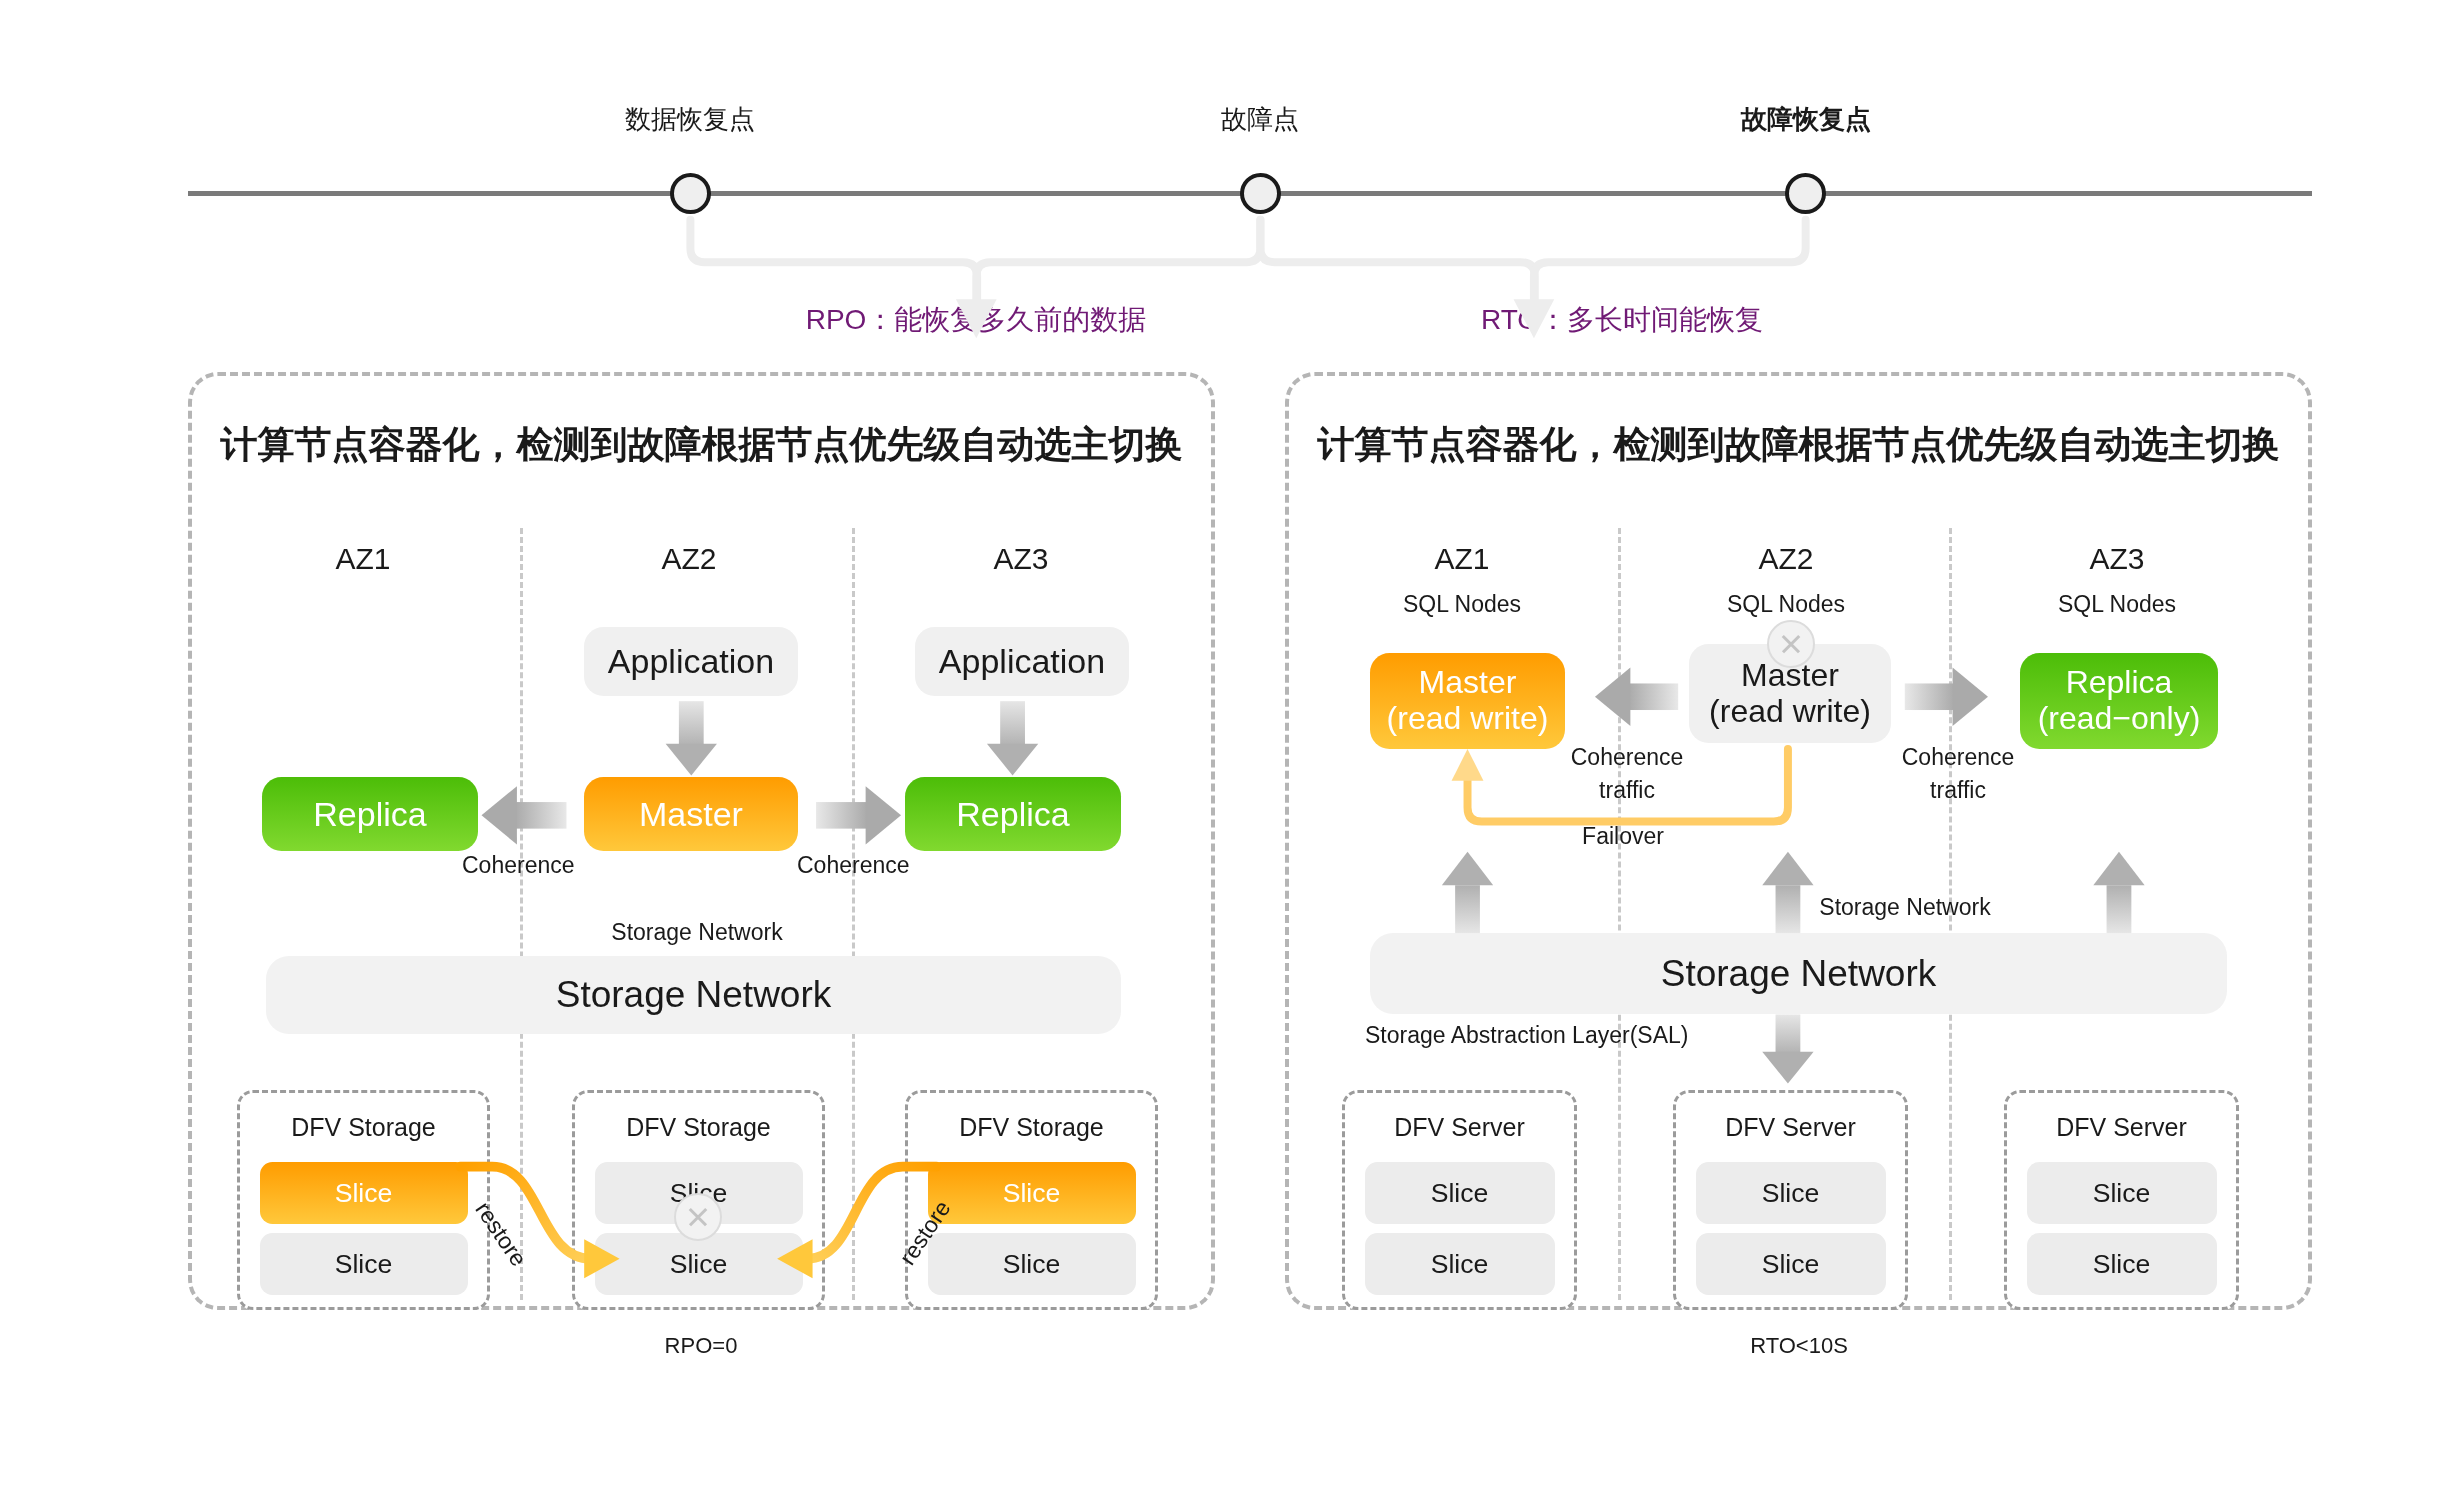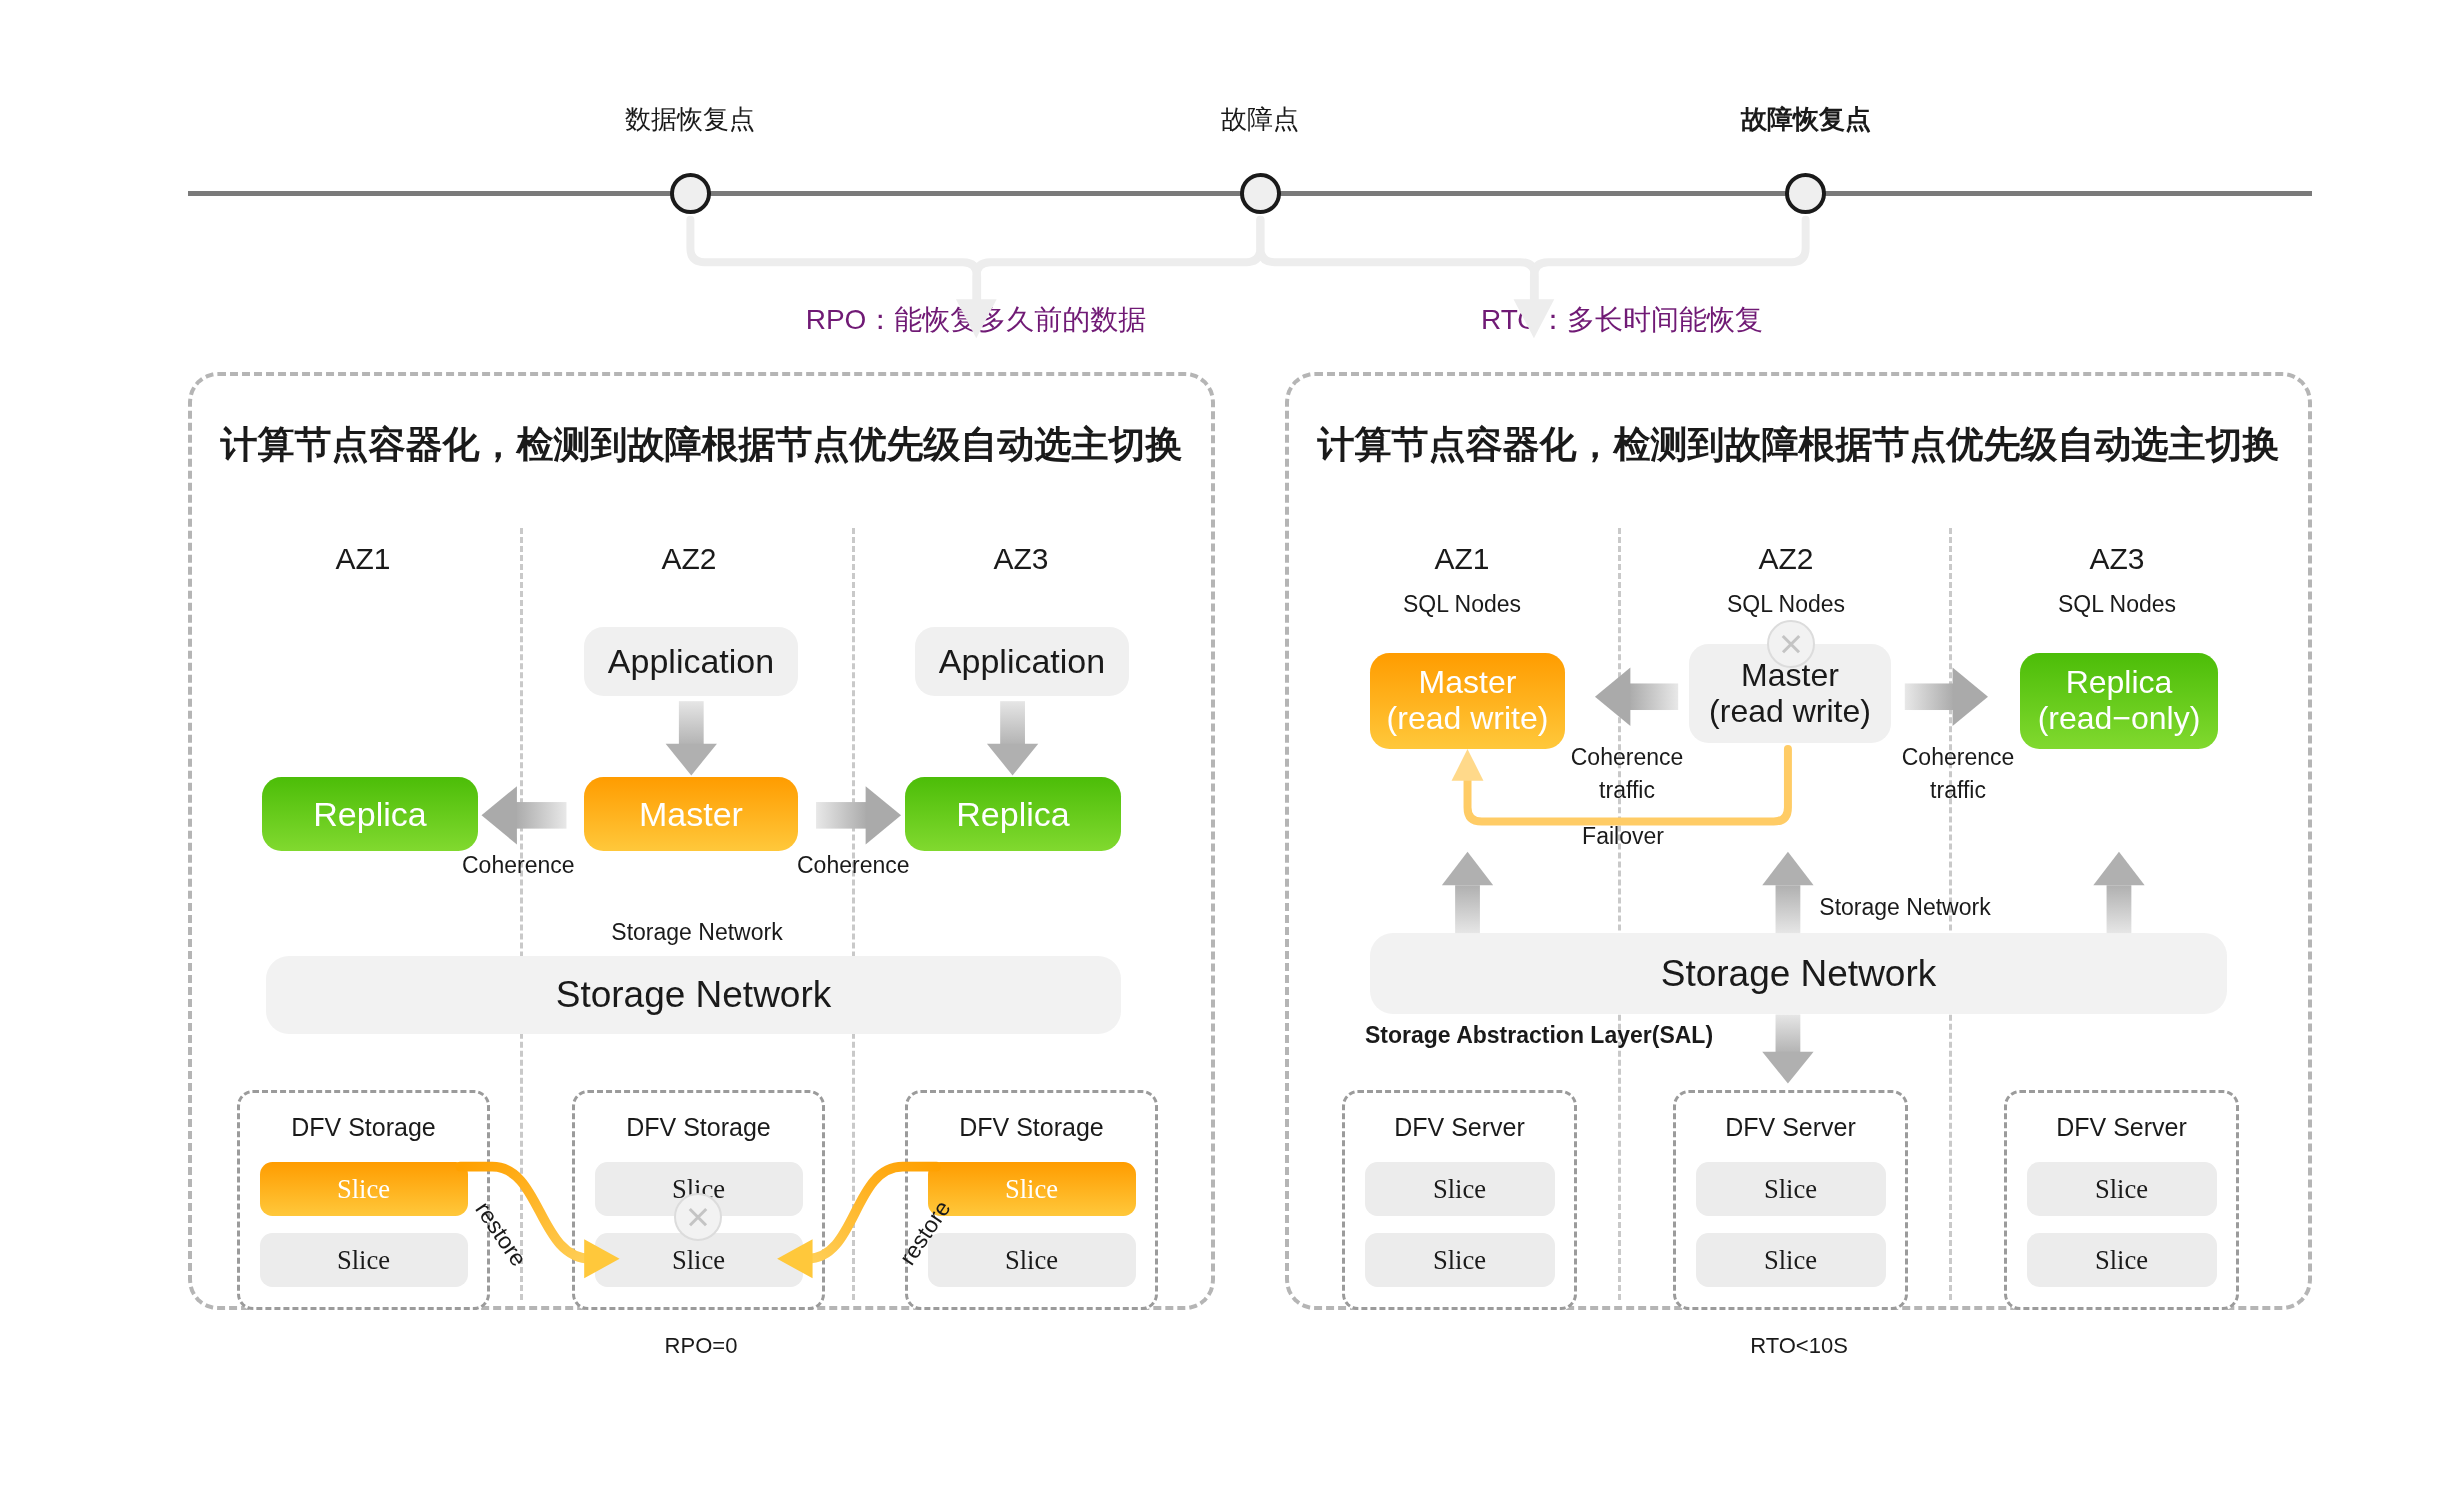--- a/index.html
+++ b/index.html
@@ -87,25 +87,24 @@
   
   .dfv {
     position: absolute; border: 3.5px dashed #9b9b9b; border-radius: 16px;
     background: #fff;
   }
   .dfv-title {
     position: absolute; top: 19.5px; left: 0; width: 100%;
     text-align: center; font-size: 25px; color: #1a1a1a; white-space: nowrap;
   }
   .slice {
-    position: absolute; left: 19.5px; right: 19.5px; height: 54px;
+    position: absolute; left: 19.5px; right: 19.5px; height: 62px;
     border-radius: 12.4px;
     display: flex; align-items: center; justify-content: center;
     font-size: 26.6px;
-    font-family: Liberation Serif, serif;
   }
   .slice.grey   { background: #ececec; color: #1a1a1a; }
   .slice.orange { background: linear-gradient(180deg, #ff9c00 0%, #ffc83b 100%); color: #fff; }
 
   
   .xbadge {
     position: absolute; width: 48px; height: 48px; border-radius: 50%;
     background: #f2f2f2; border: 2.7px solid #dcdcdc;
   }
   .xbadge::before, .xbadge::after {
@@ -219,21 +218,21 @@
 
   <div class="sub-label" style="left:1627px; top:744px;">Coherence</div>
   <div class="sub-label" style="left:1627px; top:777px;">traffic</div>
   <div class="sub-label" style="left:1958px; top:744px;">Coherence</div>
   <div class="sub-label" style="left:1958px; top:777px;">traffic</div>
 
   <div class="sub-label" style="left:1623px; top:823px;">Failover</div>
 
   <div class="sub-label" style="left:1905px; top:894px;">Storage Network</div>
   <div class="bar" style="left:1370px; top:933px; width:857px; height:81px;">Storage Network</div>
-  <div class="plain-label" style="left:1365px; top:1022px;font-weight:bold;">Storage Abstraction Layer(SAL)</div>
+  <div class="plain-label" style="left:1365px; top:1022px;">Storage Abstraction Layer(SAL)</div>
 
   <div class="dfv" style="left:1342px; top:1090px; width:235px; height:220px;">
     <div class="dfv-title">DFV Server</div>
     <div class="slice grey" style="top:69px;">Slice</div>
     <div class="slice grey" style="top:140px;">Slice</div>
   </div>
   <div class="dfv" style="left:1673px; top:1090px; width:235px; height:220px;">
     <div class="dfv-title">DFV Server</div>
     <div class="slice grey" style="top:69px;">Slice</div>
     <div class="slice grey" style="top:140px;">Slice</div>

